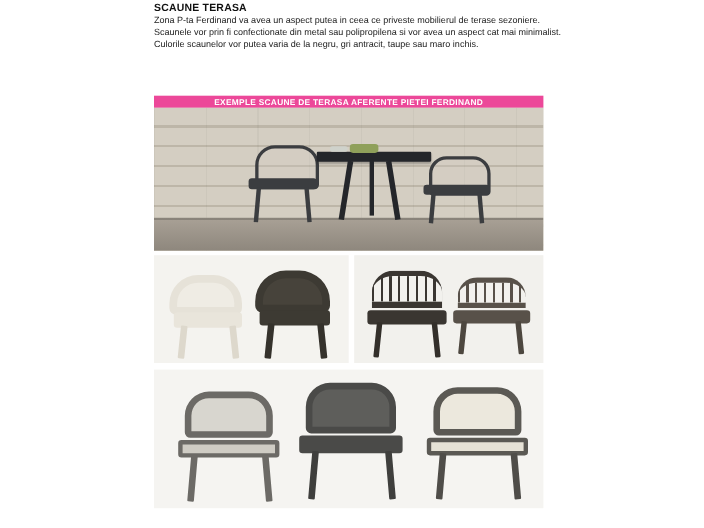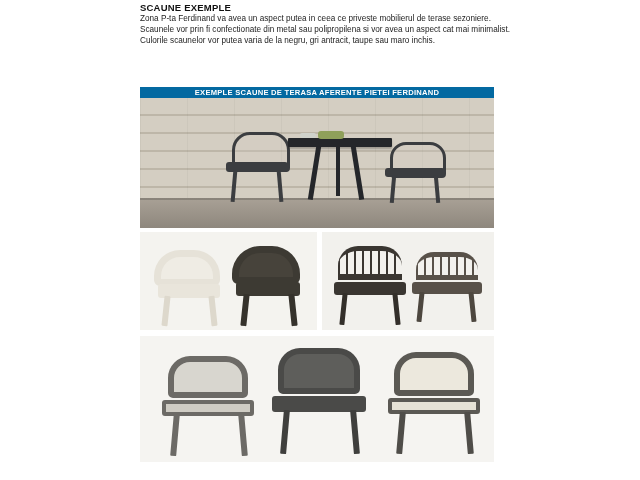--- a/index.html
+++ b/index.html
@@ -44,21 +44,21 @@
     text-align: left;
   }
 
   
   .banner {
     position: absolute;
     left: 140px;
     top: 87px;
     width: 354px;
     height: 11px;
-    background: #0369a1;
+    background: #ec4899;
     color: #ffffff;
     font-size: 7.6px;
     font-weight: bold;
     letter-spacing: 0.25px;
     display: flex;
     align-items: center;
     justify-content: center;
   }
 
   
@@ -350,21 +350,21 @@
   #chair-arm-cream .lg { background: #4f4d49; width: 6px; height: 42px; }
   #chair-arm-cream .l1 { left: 10px; top: 60px; transform: rotate(5deg); }
   #chair-arm-cream .l2 { left: 78px; top: 60px; transform: rotate(-5deg); }
 </style>
 </head>
 <body>
 
 <div class="page">
 
   <div class="text-block">
-    <div class="doc-title">SCAUNE EXEMPLE</div>
+    <div class="doc-title">SCAUNE TERASA</div>
     <p class="para">Zona P-ta Ferdinand va avea un aspect putea in ceea ce priveste mobilierul de terase sezoniere.</p>
     <p class="para">Scaunele vor prin fi confectionate din metal sau polipropilena si vor avea un aspect cat mai minimalist.</p>
     <p class="para">Culorile scaunelor vor putea varia de la negru, gri antracit, taupe sau maro inchis.</p>
   </div>
 
   <div class="banner">EXEMPLE SCAUNE DE TERASA AFERENTE PIETEI FERDINAND</div>
 
   <div class="photo" id="photo-terrace-set">
     <div class="wall"></div>
     <div class="floor"></div>

